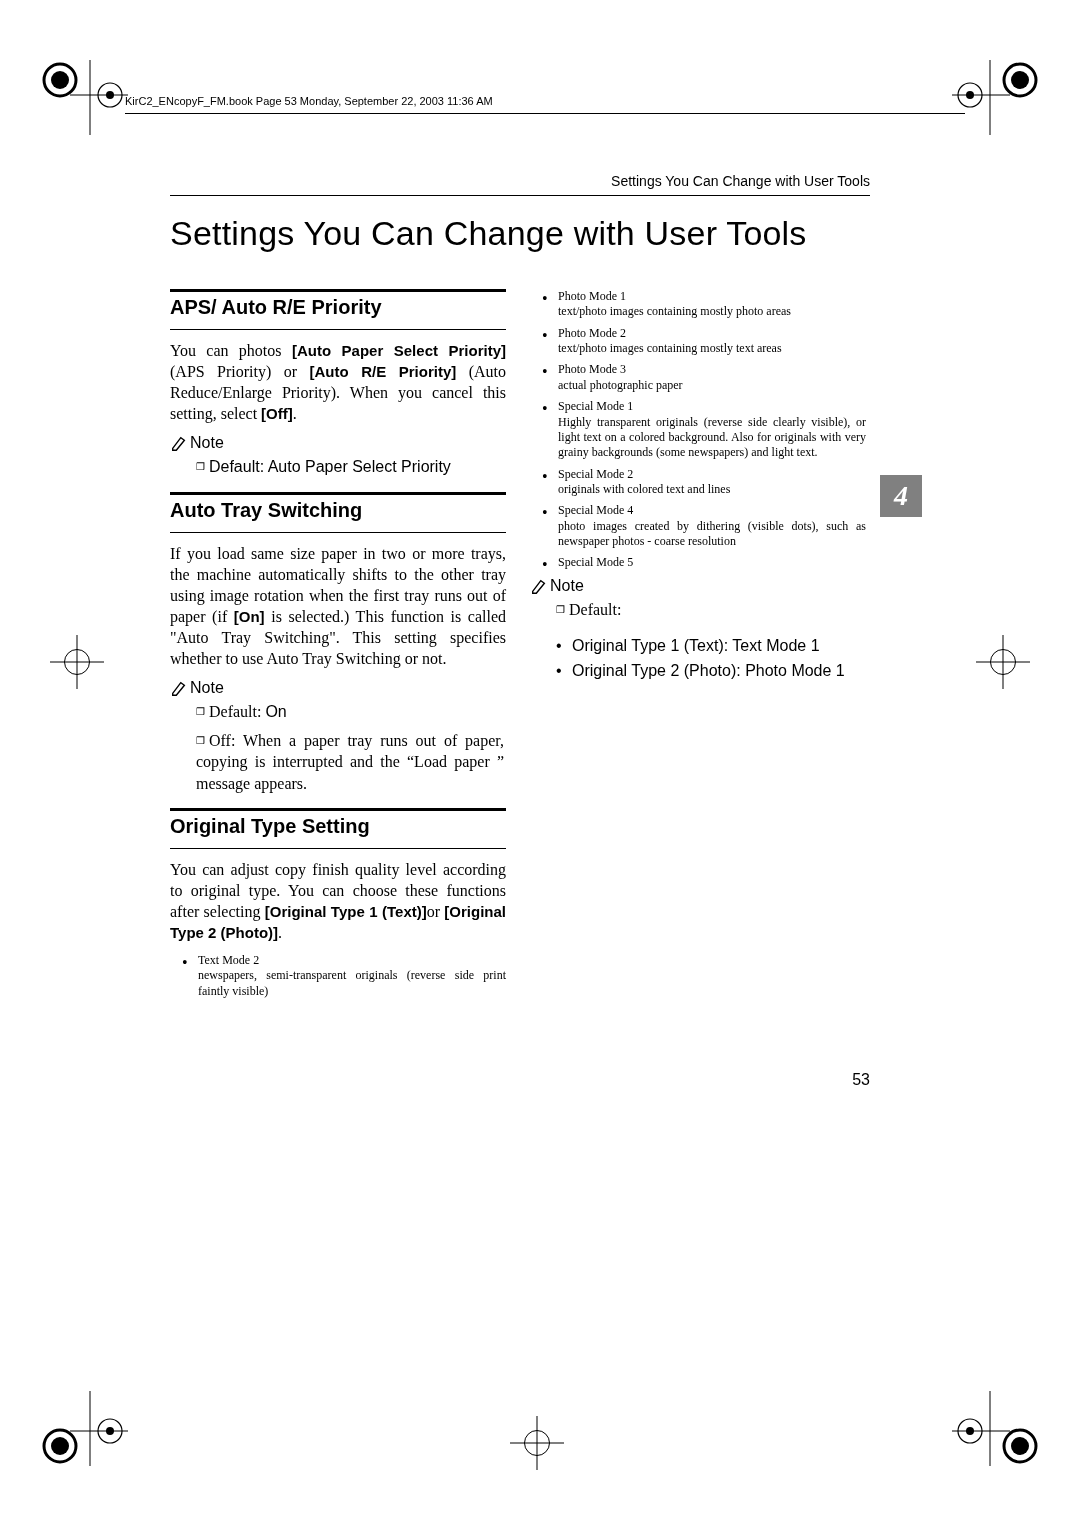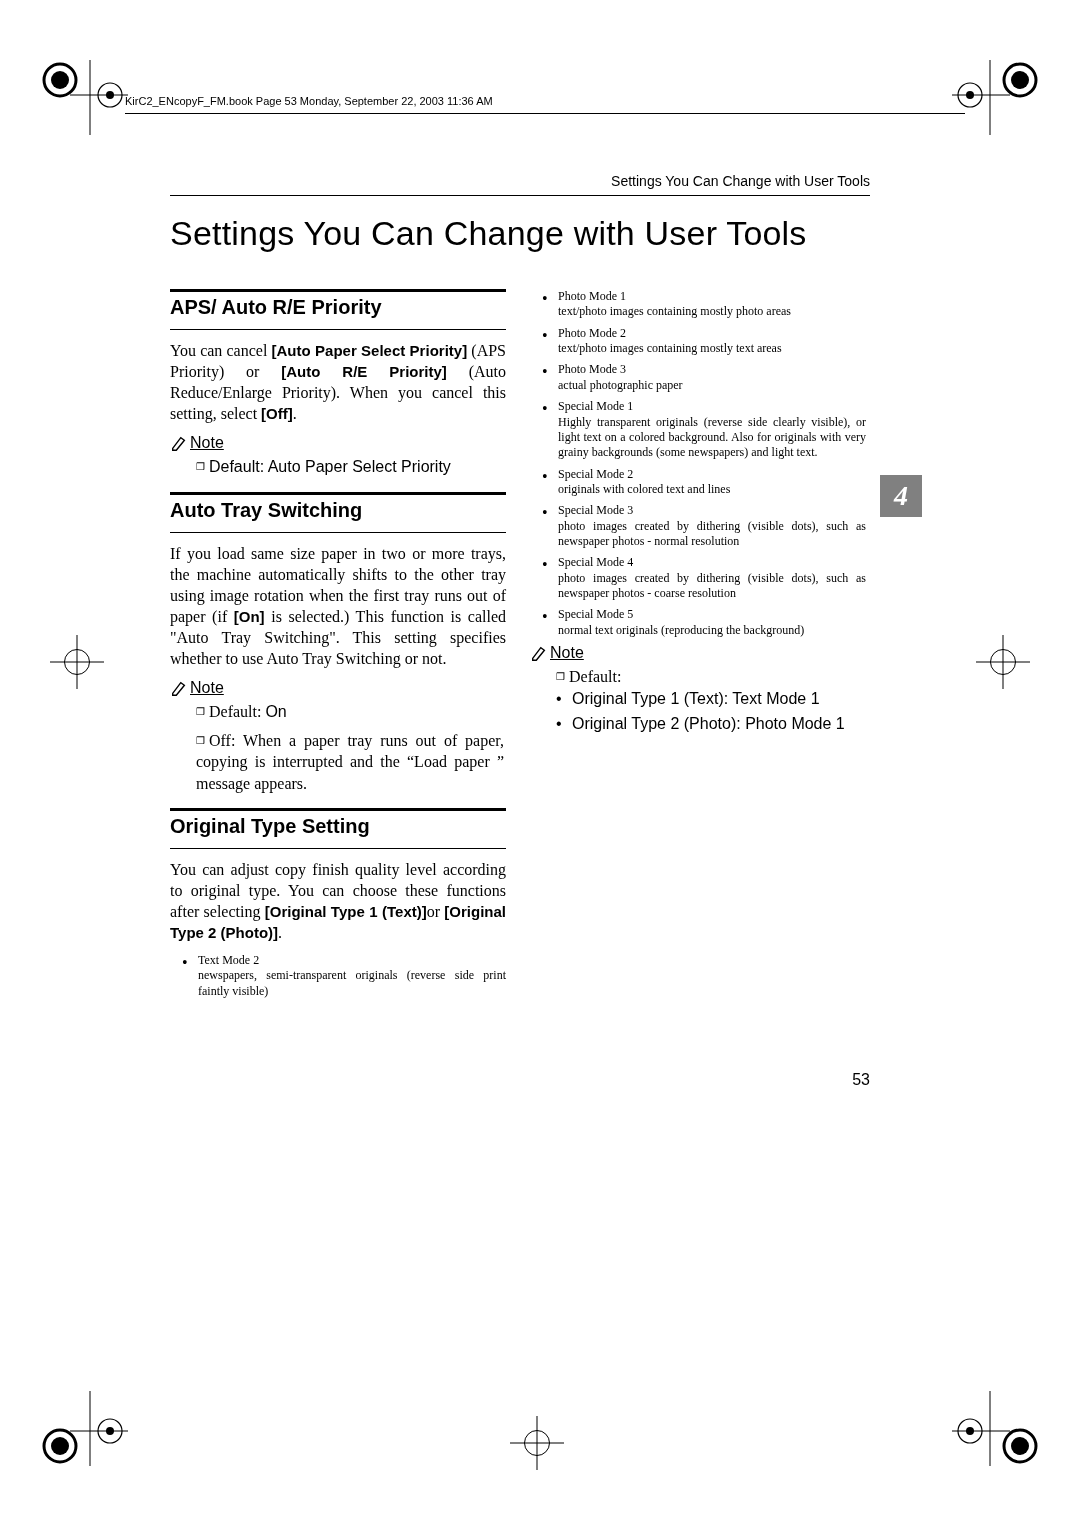--- a/index.html
+++ b/index.html
@@ -111,21 +111,20 @@
   }
 
   
   p.j  { margin: 0 0 10px 0; font-size: 16px; text-align: justify; line-height: 1.32; }
   p.j .b { font: bold 15px Arial, Helvetica, sans-serif; }
 
   .noteHead {
     position: relative;
     margin: 4px 0 4px 0;
     font: 16px Arial, Helvetica, sans-serif;
-    text-decoration: underline;
   }
   .noteHead .penc {
     display: inline-block;
     width: 18px; height: 16px;
     vertical-align: -2px;
     margin-right: 2px;
   }
   .noteHead .penc svg { display: block; }
   .indent1 { margin-left: 26px; font-size: 16px; line-height: 1.32; }
 
@@ -144,21 +143,21 @@
     line-height: 1.28;
     text-align: justify;
   }
   ul.modes li::before {
     content: "•";
     position: absolute;
     left: 0; top: 0;
     font-size: 16px;
   }
   ul.sub {
-    margin: 2px 0 0 0;
+    margin: 16px 0 0 0;
     padding: 0;
     list-style: none;
   }
   ul.sub li {
     position: relative;
     padding-left: 16px;
     margin: 0 0 4px 26px;
     font: 16px Arial, Helvetica, sans-serif;
     text-align: justify;
     line-height: 1.3;
@@ -246,21 +245,21 @@
       <h1 class="chapter">Settings You Can Change with User Tools</h1>
 
       <div class="cols">
 
         <div class="col">
 
           <div class="ruleX"></div>
           <h2 class="sub">APS/ Auto R/E Priority</h2>
           <div class="ruleS"></div>
           <p class="j">
-            <span>You can cancel </span><span class="b">[Auto Paper Select Priority]</span><span> (APS Priority) or </span><span class="b">[Auto R/E Priority]</span><span> (Auto Reduce/Enlarge Priority). When you cancel this setting, select </span><span class="b">[Off]</span><span>.</span>
+            <span>You can photos </span><span class="b">[Auto Paper Select Priority]</span><span> (APS Priority) or </span><span class="b">[Auto R/E Priority]</span><span> (Auto Reduce/Enlarge Priority). When you cancel this setting, select </span><span class="b">[Off]</span><span>.</span>
           </p>
           <div class="noteHead">
             <span class="penc">
               <svg viewBox="0 0 20 20">
                   <path d="M3 16 L12 4 L16 7 L7 18 L3 18 Z" fill="none" stroke="#000" stroke-width="1.5"></path>
                 </svg>
             </span><span>Note</span>
           </div>
           <div class="indent1 sans">
             <span class="sq">❒</span><span>Default: Auto Paper Select Priority</span>
@@ -320,30 +319,25 @@
             </li>
             <li>
               <span>Special Mode 1</span><br>
               <span>Highly transparent originals (reverse side clearly visible), or light text on a colored background. Also for originals with very grainy backgrounds (some newspapers) and light text.</span>
             </li>
             <li>
               <span>Special Mode 2</span><br>
               <span>originals with colored text and lines</span>
             </li>
             <li>
-              <span>Special Mode 3</span><br>
-              <span>photo images created by dithering (visible dots), such as newspaper photos - normal resolution</span>
-            </li>
-            <li>
               <span>Special Mode 4</span><br>
               <span>photo images created by dithering (visible dots), such as newspaper photos - coarse resolution</span>
             </li>
             <li>
               <span>Special Mode 5</span><br>
-              <span>normal text originals (reproducing the background)</span>
             </li>
           </ul>
 
           <div class="noteHead" style="margin-top:6px">
             <span class="penc">
               <svg viewBox="0 0 20 20">
                   <path d="M3 16 L12 4 L16 7 L7 18 L3 18 Z" fill="none" stroke="#000" stroke-width="1.5"></path>
                 </svg>
             </span><span>Note</span>
           </div>

